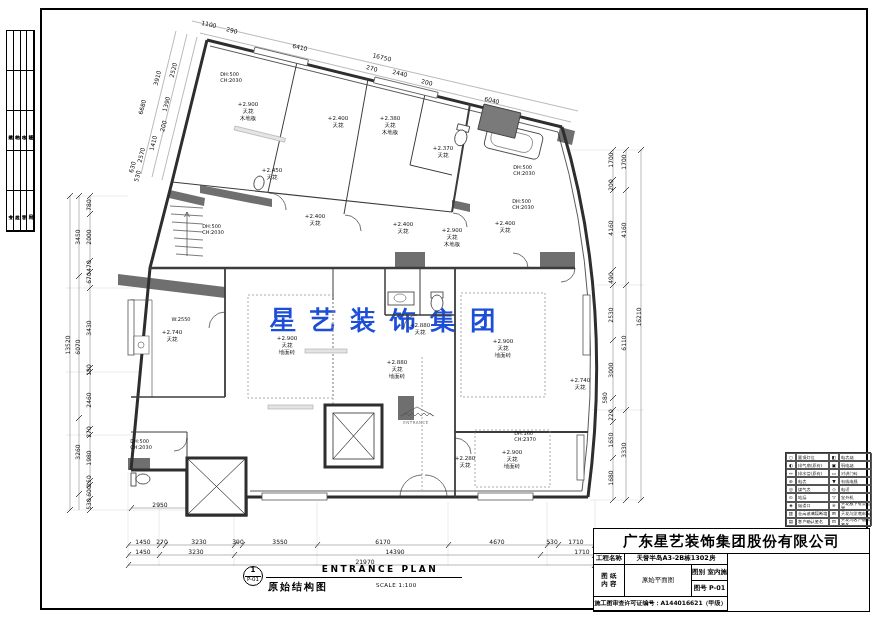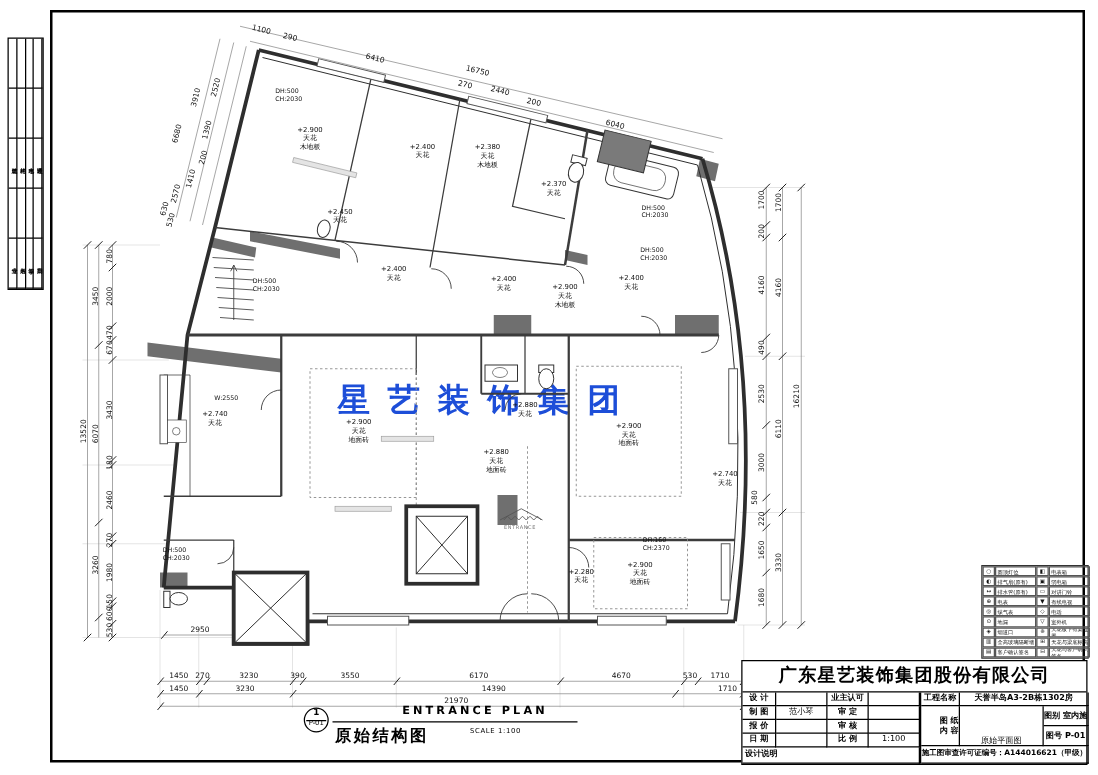--- a/index.html
+++ b/index.html
@@ -25,31 +25,31 @@
   
   .tb{position:absolute;left:593px;top:528px;width:277px;height:84px;border:1.5px solid #000;box-sizing:border-box;background:#fff;color:#000;}
   .tb-company{height:24px;border-bottom:1px solid #000;font-size:14.5px;font-weight:bold;text-align:center;line-height:24px;letter-spacing:1px;}
   .tb-body{display:flex;height:57px;}
   .tb-left{width:142px;border-right:1px solid #000;display:grid;grid-template-columns:27px 41px 33px 41px;grid-template-rows:11px 11px 11px 11px 13px;font-size:6.5px;}
   .tb-right{flex:1;display:grid;grid-template-columns:31px 67px 36px;grid-template-rows:11px 16px 16px 14px;font-size:6.5px;}
   .tb .c{border-right:0.6px solid #000;border-bottom:0.6px solid #000;display:flex;align-items:center;justify-content:center;text-align:center;font-weight:bold;overflow:hidden;line-height:1.1;}
   .tb .c.v{font-weight:normal;}
   .tb .span4{grid-column:1/5;justify-content:flex-start;padding-left:2px;}
   .tb .span23{grid-column:2/4;text-align:right;}
-  .tb .rs2{grid-row:2/4;align-items:flex-end;}
+  .tb .rs2{grid-row:2/4;}
   .tb .span3{grid-column:1/4;font-size:6px;}
   
   .ptitle{position:absolute;color:#000;}
   .pt-circle{position:absolute;left:243px;top:566px;width:20px;height:20px;border:1px solid #000;border-radius:50%;box-sizing:border-box;}
   .pt-circle:after{content:"";position:absolute;left:1px;right:1px;top:9px;border-top:0.8px solid #000;}
   .pt-num{position:absolute;left:243px;top:566px;width:20px;text-align:center;font-size:7px;font-weight:bold;}
   .pt-code{position:absolute;left:243px;top:576px;width:20px;text-align:center;font-size:5.5px;}
   .pt-en{position:absolute;left:300px;top:564px;width:160px;text-align:center;font-size:9px;font-weight:bold;letter-spacing:2.5px;}
   .pt-line{position:absolute;left:266px;top:577px;width:196px;border-top:1.6px solid #000;}
-  .pt-cn{position:absolute;left:268px;top:580px;font-size:13px;font-weight:bold;letter-spacing:2px;}
+  .pt-cn{position:absolute;left:268px;top:580px;font-size:10px;font-weight:bold;letter-spacing:2px;}
   .pt-scale{position:absolute;left:376px;top:582px;font-size:5.5px;letter-spacing:0.5px;}
 </style>
 </head>
 <body>
 
 <div id="sheet">
 
   <div id="frame"></div>
 
   <div class="wm">星艺装饰集团</div>
@@ -441,39 +441,20 @@
         <span class="vt">签字</span>
       </div>
     <div>
         <span class="vt">日期</span>
       </div>
   </div>
 
   <div class="tb">
     <div class="tb-company">广东星艺装饰集团股份有限公司</div>
     <div class="tb-body">
-      <div class="tb-left">
-        <div class="c">设 计</div>
-        <div class="c v"></div>
-        <div class="c">业主认可</div>
-        <div class="c v"></div>
-        <div class="c">制 图</div>
-        <div class="c v">范小琴</div>
-        <div class="c">审 定</div>
-        <div class="c v"></div>
-        <div class="c">报 价</div>
-        <div class="c v"></div>
-        <div class="c">审 核</div>
-        <div class="c v"></div>
-        <div class="c">日 期</div>
-        <div class="c v"></div>
-        <div class="c">比 例</div>
-        <div class="c v">1:100</div>
-        <div class="c span4">设计说明</div>
-      </div>
       <div class="tb-right">
         <div class="c">工程名称</div>
         <div class="c v span23" style="grid-column:2/4;font-weight:bold">天誉半岛A3-2B栋1302房</div>
         <div class="c rs2" style="flex-direction:column">
           <span>图 纸</span>
           <span>内 容</span>
         </div>
         <div class="c rs2" style="font-weight:normal">原始平面图</div>
         <div class="c"><span>图别</span>&nbsp;<span>室内施</span></div>
         <div class="c"><span>图号</span>&nbsp;<span>P-01</span></div>

